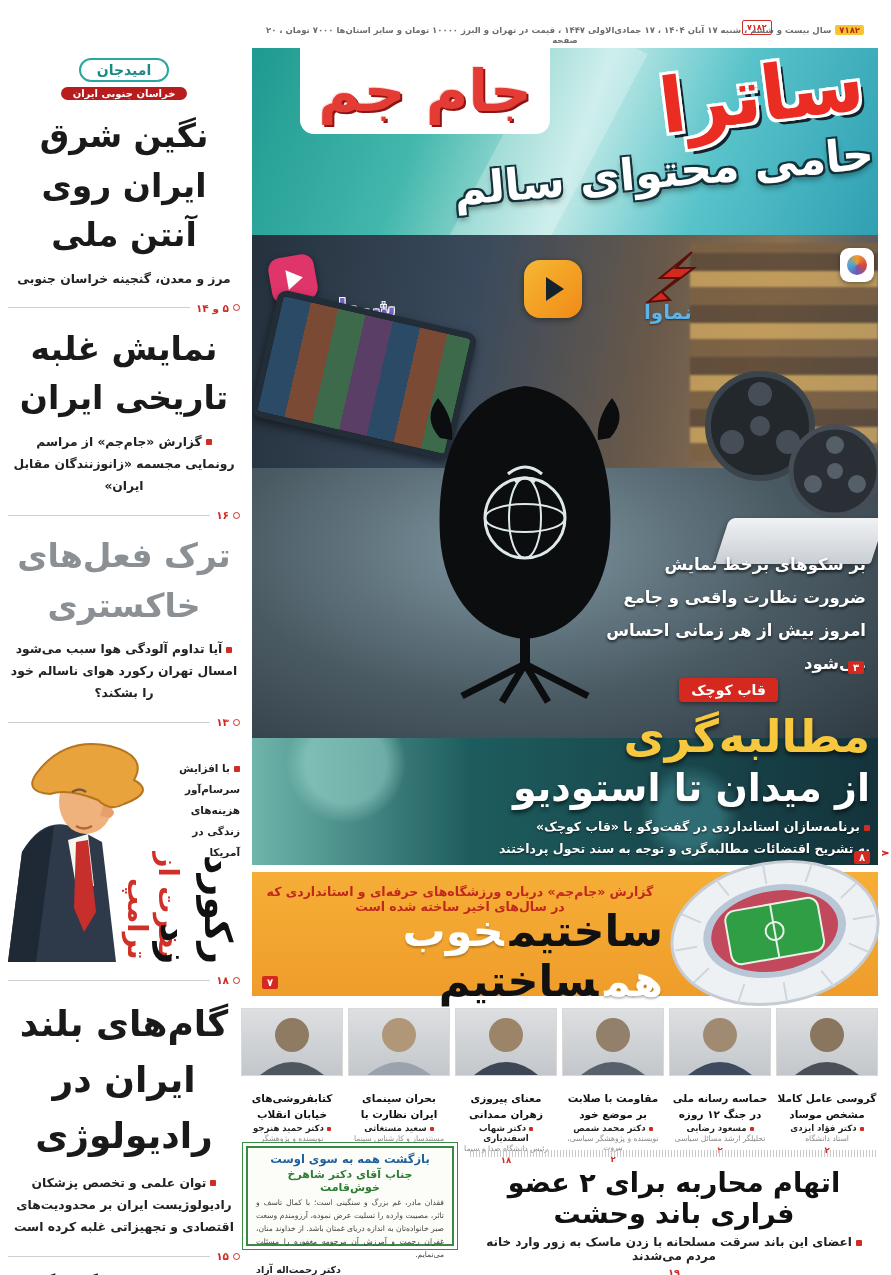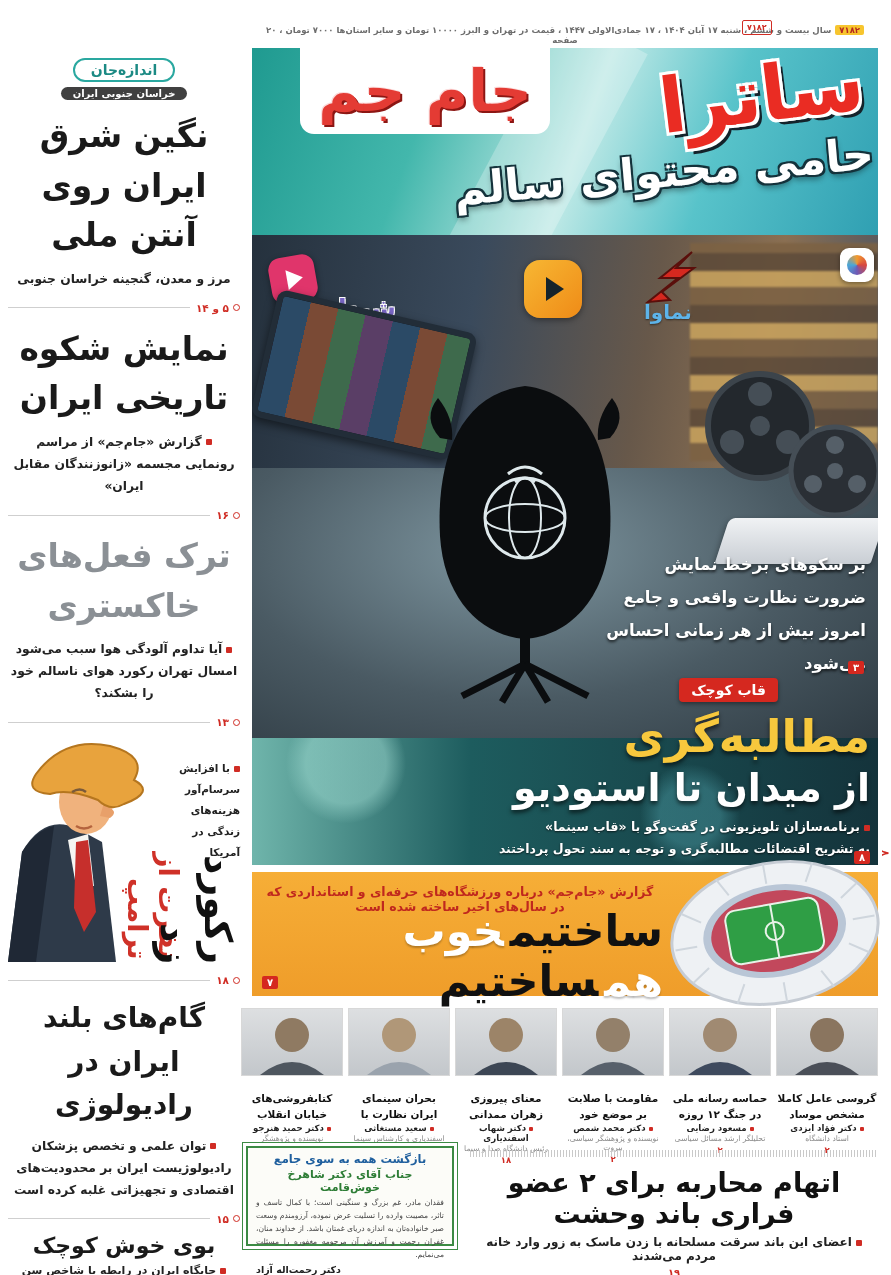--- a/index.html
+++ b/index.html
@@ -14,25 +14,25 @@
   .edge-badge{position:absolute;left:742px;top:20px;border:1.5px solid #d02c24;color:#d02c24;
               font-size:8px;font-weight:bold;padding:2px 4px;border-radius:2px;}
   .brand-logo{position:absolute;left:300px;top:48px;width:250px;height:86px;line-height:86px;text-align:center;
               font-size:58px;font-weight:900;color:#e43b34;letter-spacing:-2px;
               text-shadow:2px 2px 0 #8c1613,-1px -1px 0 #fbdada;z-index:5;background:#fff;border-radius:0 0 14px 14px;}
 
   
   .leftcol{position:absolute;left:0;top:58px;width:248px;padding:0 6px;box-sizing:border-box;text-align:center;}
   .pill1{display:inline-block;border:2px solid #2aa8a0;color:#1c8a84;font-weight:900;font-size:14px;
          border-radius:14px;padding:2px 16px;background:#fff;}
-  .pill2{display:inline-block;background:#404040;color:#fff;font-weight:bold;font-size:10px;
+  .pill2{display:inline-block;background:#b91c1c;color:#fff;font-weight:bold;font-size:10px;
          border-radius:10px;padding:1px 12px;margin-top:3px;}
   .h-main{font-size:33px;font-weight:900;color:#1a1a1a;line-height:1.5;margin-top:10px;}
   .h-gray{color:#8b9095;}
-  .h-med{font-size:28px;font-weight:900;color:#1a1a1a;line-height:1.55;margin-top:10px;}
+  .h-med{font-size:36px;font-weight:900;color:#1a1a1a;line-height:1.55;margin-top:10px;}
   .h-small{font-size:22px;font-weight:900;color:#1a1a1a;margin-top:8px;}
   .sub{font-size:12.3px;font-weight:bold;color:#222;line-height:1.8;margin-top:8px;padding:0 4px;}
   .sub .dot,.dot{display:inline-block;width:6px;height:6px;background:#d02c24;border-radius:1px;margin-left:4px;vertical-align:middle;}
   .pref{display:flex;align-items:center;margin:12px 2px 6px 2px;}
   .pref .ring{width:5px;height:5px;border:1.3px solid #d02c24;border-radius:50%;margin-left:4px;}
   .pref .num{color:#d02c24;font-size:10.5px;font-weight:bold;margin-left:6px;}
   .pref .line{flex:1;height:1px;background:#cfcfcf;}
 
   
   .trumpblock{position:relative;height:228px;margin-top:6px;text-align:right;}
@@ -146,36 +146,36 @@
   <div class="masthead">
     <div class="issueline">
       <span class="issue-badge">۷۱۸۲</span><span>سال بیست و ششم ، شنبه ۱۷ آبان ۱۴۰۴ ، ۱۷ جمادی‌الاولی ۱۴۴۷ ، قیمت در تهران و البرز ۱۰۰۰۰ تومان و سایر استان‌ها ۷۰۰۰ تومان ، ۲۰ صفحه</span>
     </div>
   </div>
   <div class="edge-badge">۷۱۸۲</div>
   <div class="brand-logo">جام جم</div>
 
   <aside class="leftcol">
     <div>
-      <div class="pill1">اندازه‌جان</div><br>
+      <div class="pill1">امید‌جان</div><br>
       <div class="pill2">خراسان جنوبی ایران</div>
     </div>
 
     <div>
       <div class="h-main">نگین شرق ایران روی آنتن ملی</div>
       <div class="sub">مرز و معدن، گنجینه خراسان جنوبی</div>
       <div class="pref">
           <span class="ring"></span>
           <span class="num">۵ و ۱۴</span>
           <span class="line"></span>
         </div>
     </div>
 
     <div>
-      <div class="h-main">نمایش شکوه تاریخی ایران</div>
+      <div class="h-main">نمایش غلبه تاریخی ایران</div>
       <div class="sub"><span class="dot"></span><span>گزارش «جام‌جم» از مراسم رونمایی مجسمه «زانوزنندگان مقابل ایران»</span></div>
       <div class="pref">
           <span class="ring"></span>
           <span class="num">۱۶</span>
           <span class="line"></span>
         </div>
     </div>
 
     <div>
       <div class="h-main h-gray">ترک فعل‌های خاکستری</div>
@@ -281,21 +281,21 @@
     <div class="statement">
       <div>بر سکوهای برخط نمایش</div>
       <div>ضرورت نظارت واقعی و جامع</div>
       <div>امروز بیش از هر زمانی احساس می‌شود</div>
     </div>
     <div class="st-page"><span class="pagechip">۳</span></div>
     <div class="qab">قاب کوچک</div>
     <div class="motalebe">مطالبه‌گری</div>
     <div class="azmeydan">از میدان تا استودیو</div>
     <div class="herosub">
-      <div><span class="dot"></span><span>برنامه‌سازان تلویزیونی در گفت‌وگو با «قاب سینما»</span></div>
+      <div><span class="dot"></span><span>برنامه‌سازان استانداردی در گفت‌وگو با «قاب کوچک»</span></div>
       <div>به تشریح اقتضائات مطالبه‌گری و توجه به سند تحول پرداختند</div>
     </div>
     <div class="hero-page8"><span class="pagechip">۸</span></div>
   </section>
 
   <section class="stadium">
     <div class="std-kicker">گزارش «جام‌جم» درباره ورزشگاه‌های حرفه‌ای و استانداردی که در سال‌های اخیر ساخته شده است</div>
     <div class="std-head">
       <span>ساختیم</span><span class="w">خوب هم</span><span>ساختیم</span>
     </div>
@@ -365,39 +365,39 @@
     </div>
     <div class="op-card">
       <div class="op-photo">
           <svg width="100" height="66" viewBox="0 0 100 66">
             <circle cx="50" cy="26" r="17" fill="#b09778"></circle>
             <path d="M18,66 Q50,40 82,66 Z" fill="#9aa3ad"></path>
           </svg>
         </div>
       <div class="op-h">بحران سینمای ایران نظارت با بی‌سوادی</div>
       <div class="op-a"><span class="dot"></span><span>سعید مستغاثی</span></div>
-      <div class="op-r">اسفندیاری و کارشناس سینما</div>
+      <div class="op-r">مستندساز و کارشناس سینما</div>
       <div class="op-p">۱۰</div>
     </div>
     <div class="op-card">
       <div class="op-photo">
           <svg width="100" height="66" viewBox="0 0 100 66">
             <circle cx="50" cy="26" r="17" fill="#8f7a62"></circle>
             <path d="M18,66 Q50,40 82,66 Z" fill="#4e565f"></path>
           </svg>
         </div>
       <div class="op-h">کتابفروشی‌های خیابان انقلاب</div>
       <div class="op-a"><span class="dot"></span><span>دکتر حمید هنرجو</span></div>
       <div class="op-r">نویسنده و پژوهشگر</div>
       <div class="op-p">۱۰</div>
     </div>
   </section>
 
   <section class="condolence">
-    <div class="cond-h">بازگشت همه به سوی جامع</div>
+    <div class="cond-h">بازگشت همه به سوی اوست</div>
     <div class="cond-n">جناب آقای دکتر شاهرخ خوش‌قامت</div>
     <div class="cond-b">فقدان مادر، غم بزرگ و سنگینی است؛ با کمال تاسف و تاثر، مصیبت وارده را تسلیت عرض نموده، آرزومندم وسعت صبر خانواده‌تان به اندازه دریای غمتان باشد. از خداوند منان، غفران رحمت و آمرزش آن مرحومه مغفوره را مسئلت می‌نمایم.</div>
     <div class="cond-s">دکتر رحمت‌اله آزاد</div>
   </section>
 
   <section class="crime">
     <div class="hatch"></div>
     <div class="crime-h">اتهام محاربه برای ۲ عضو فراری باند وحشت</div>
     <div class="crime-s"><span class="dot"></span><span>اعضای این باند سرقت مسلحانه با زدن ماسک به زور وارد خانه مردم می‌شدند</span></div>
     <div class="crime-p">۱۹</div>

